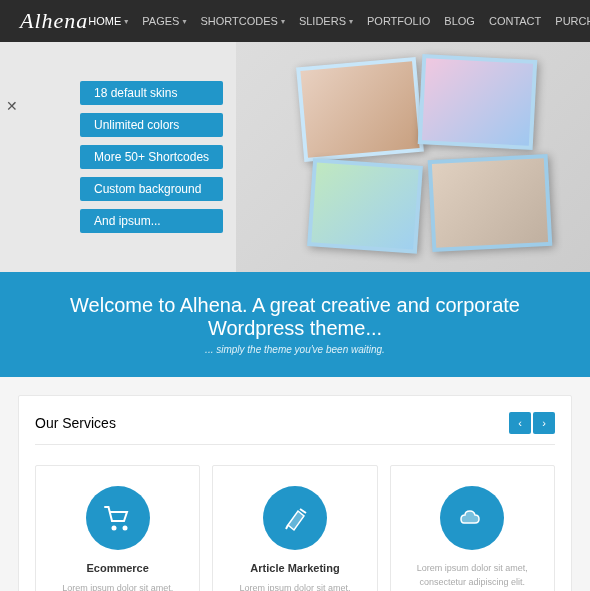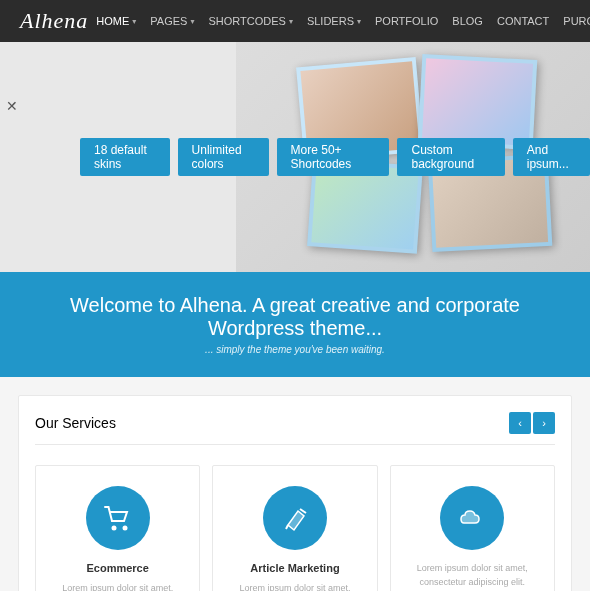--- a/index.html
+++ b/index.html
@@ -6,21 +6,20 @@
     body { font-family: Arial, sans-serif; width: 590px; background: #f5f5f5; overflow-x: hidden; }
 
     
     .header {
       background: #2c2c2c;
       height: 42px;
       display: flex;
       align-items: center;
       justify-content: space-between;
       padding: 0 20px;
-      gap: 8px;
     }
     .logo {
       color: #fff;
       font-family: Georgia, serif;
       font-style: italic;
       font-size: 22px;
       letter-spacing: 1px;
     }
     .nav {
       display: flex;
@@ -52,23 +51,22 @@
       position: absolute;
       right: 0; top: 0; bottom: 0;
       width: 60%;
       background: linear-gradient(135deg, #ddd 0%, #ccc 100%);
     }
     .hero-features {
       position: relative;
       z-index: 2;
       padding-left: 80px;
       display: flex;
-      flex-direction: row;
+      flex-direction: column;
       gap: 8px;
-      align-items: flex-end;
     }
     .feature-badge {
       background: #2196c9;
       color: #fff;
       font-size: 12px;
       padding: 5px 14px;
       border-radius: 2px;
       display: inline-block;
       cursor: pointer;
     }

